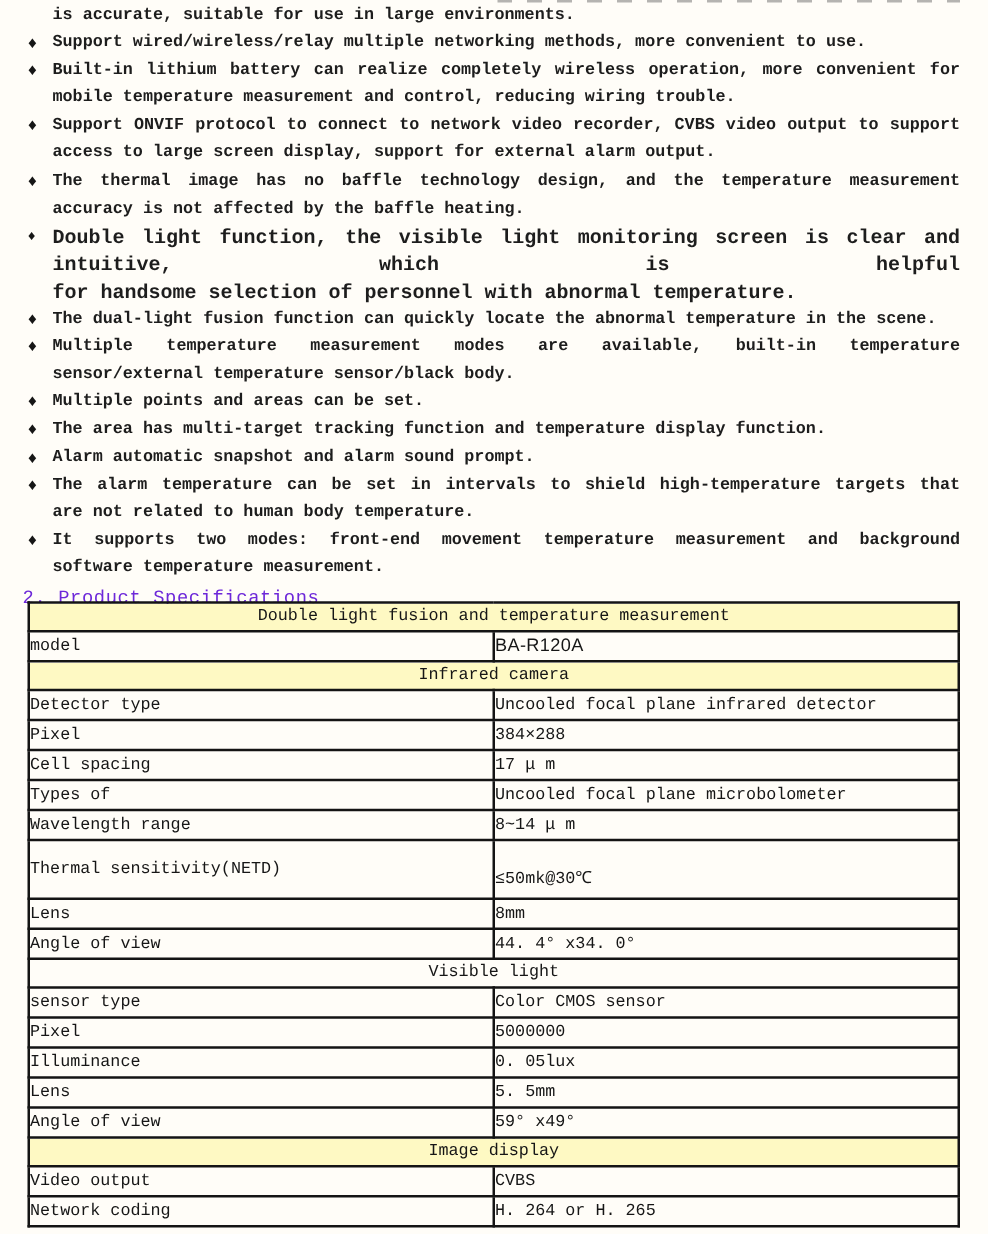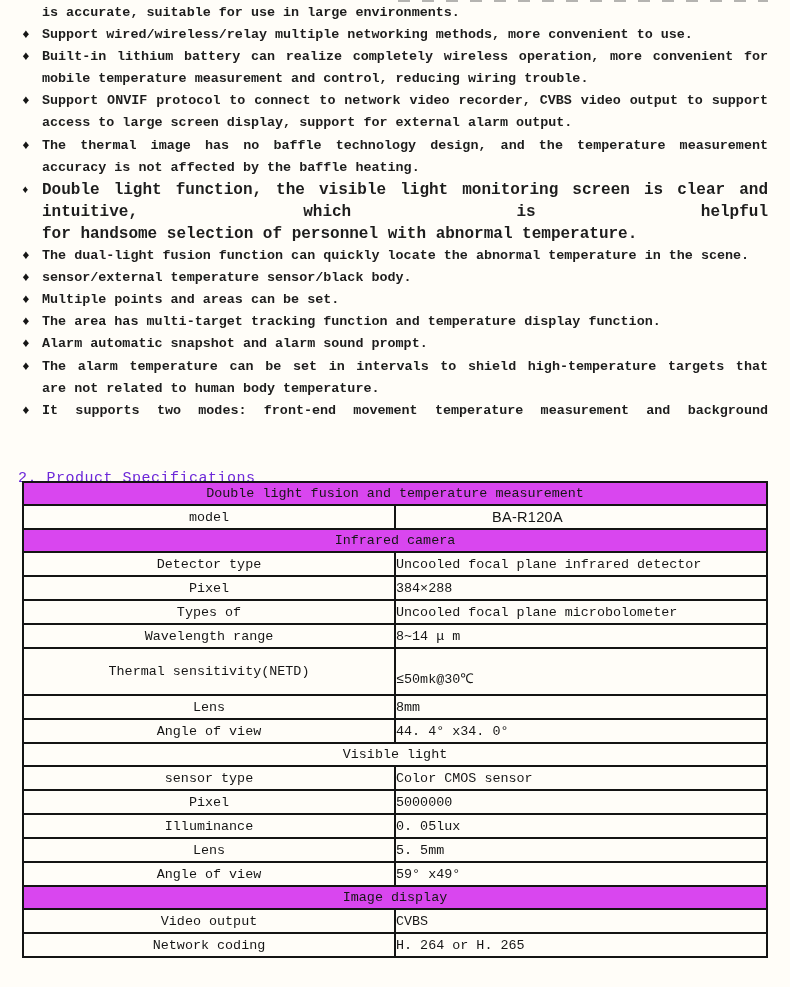--- a/index.html
+++ b/index.html
@@ -38,30 +38,30 @@
     border-collapse:collapse;table-layout:fixed;
   }
   table.spec td{
     border:2px solid #141414;padding:0;font-size:13.4px;color:#161616;
     overflow:hidden;
   }
   tr.rnorm{height:24px;}
   tr.rsec{height:23px;}
   tr.rtall{height:47px;}
   td.sec{
-    text-align:center;font-size:13.8px;background:#d946ef;
+    text-align:center;font-size:13.8px;background:#fef9c3;
   }
   td.sec.white{background:transparent;}
-  td.label{width:168px;padding-left:8px;text-align:center;}
+  td.label{width:168px;padding-left:8px;}
   td.value{padding-left:9px;}
   tr.rtall td.value{vertical-align:top;padding-top:20px;line-height:22px;}
   tr.rtall td.label{line-height:22px;padding-top:1px;margin-left:20px;}
   td.value.model{
     font-family:"Liberation Sans","DejaVu Sans",sans-serif;
-    font-size:14.5px;letter-spacing:.3px;padding-left:96px;
+    font-size:14.5px;letter-spacing:.3px;
   }
 </style>
 </head>
 <body>
 
 <div class="cutline"></div>
 
 <div class="features">
 
   <div class="feature">
@@ -113,20 +113,21 @@
   <div class="feature">
     <div class="marker">♦</div>
     <div class="ftext">
         <div class="fline">The dual-light fusion function can quickly locate the abnormal temperature in the scene.</div>
       </div>
   </div>
 
   <div class="feature">
     <div class="marker">♦</div>
     <div class="ftext">
+      <div class="fline stretch">Multiple temperature measurement modes are available, built-in temperature</div>
       <div class="fline">sensor/external temperature sensor/black body.</div>
     </div>
   </div>
 
   <div class="feature">
     <div class="marker">♦</div>
     <div class="ftext">
         <div class="fline">Multiple points and areas can be set.</div>
       </div>
   </div>
@@ -150,20 +151,21 @@
     <div class="ftext">
       <div class="fline stretch">The alarm temperature can be set in intervals to shield high-temperature targets that</div>
       <div class="fline">are not related to human body temperature.</div>
     </div>
   </div>
 
   <div class="feature">
     <div class="marker">♦</div>
     <div class="ftext">
       <div class="fline stretch">It supports two modes: front-end movement temperature measurement and background</div>
+      <div class="fline">software temperature measurement.</div>
     </div>
   </div>
 
 </div>
 
 <div class="heading">2. Product Specifications</div>
 
 <table class="spec">
   <tbody>
       <tr class="rsec">
@@ -178,20 +180,24 @@
   </tr>
   <tr class="rnorm">
     <td class="label">Detector type</td>
     <td class="value">Uncooled focal plane infrared detector</td>
   </tr>
   <tr class="rnorm">
     <td class="label">Pixel</td>
     <td class="value">384×288</td>
   </tr>
   <tr class="rnorm">
+    <td class="label">Cell spacing</td>
+    <td class="value">17 μ m</td>
+  </tr>
+  <tr class="rnorm">
     <td class="label">Types of</td>
     <td class="value">Uncooled focal plane microbolometer</td>
   </tr>
   <tr class="rnorm">
     <td class="label">Wavelength range</td>
     <td class="value">8~14 μ m</td>
   </tr>
   <tr class="rtall">
     <td class="label">Thermal sensitivity(NETD)</td>
     <td class="value">≤50mk@30℃</td>

